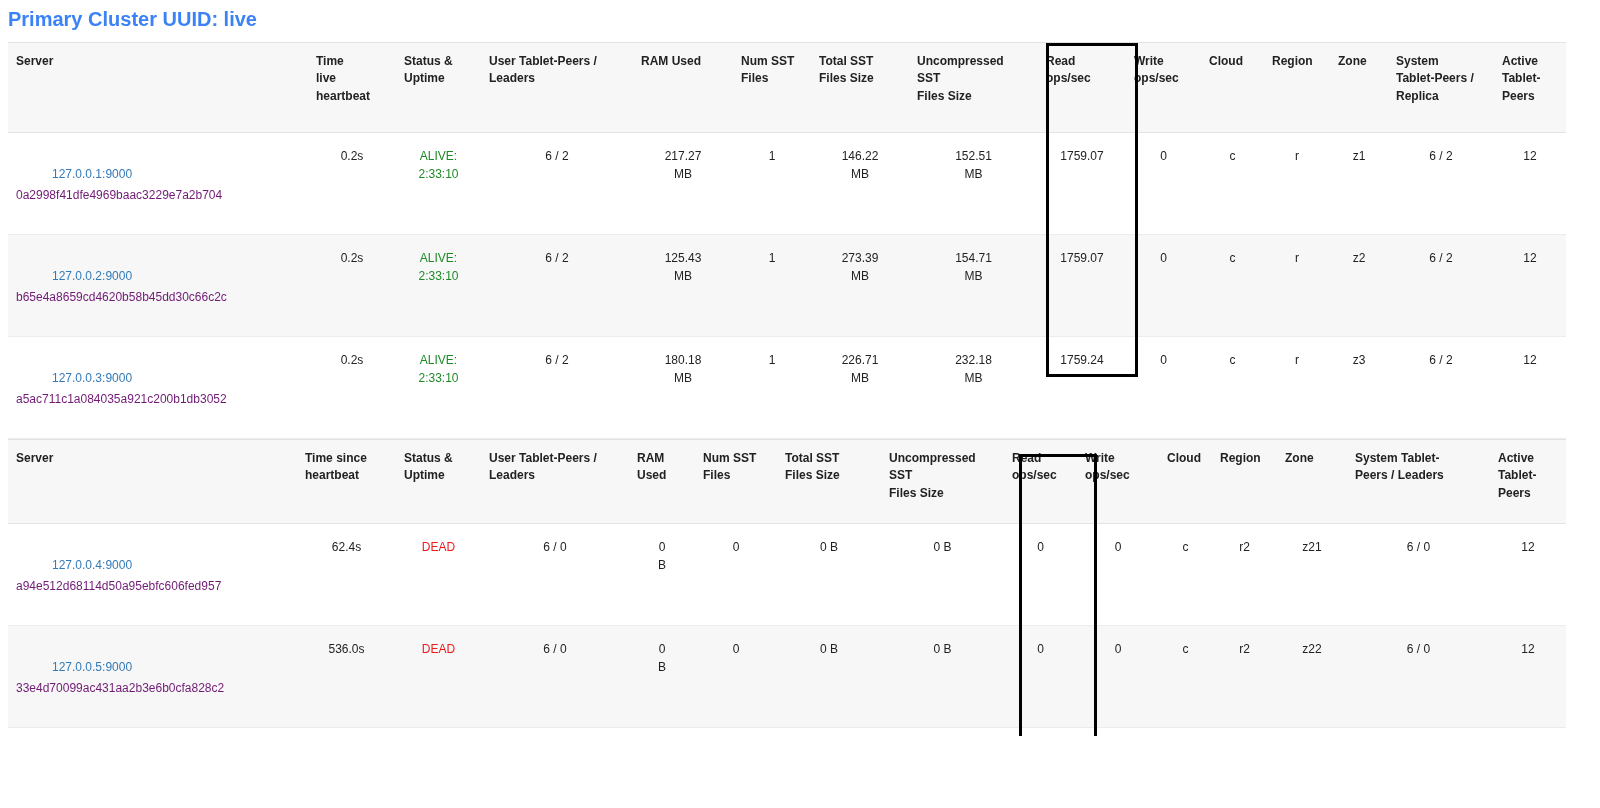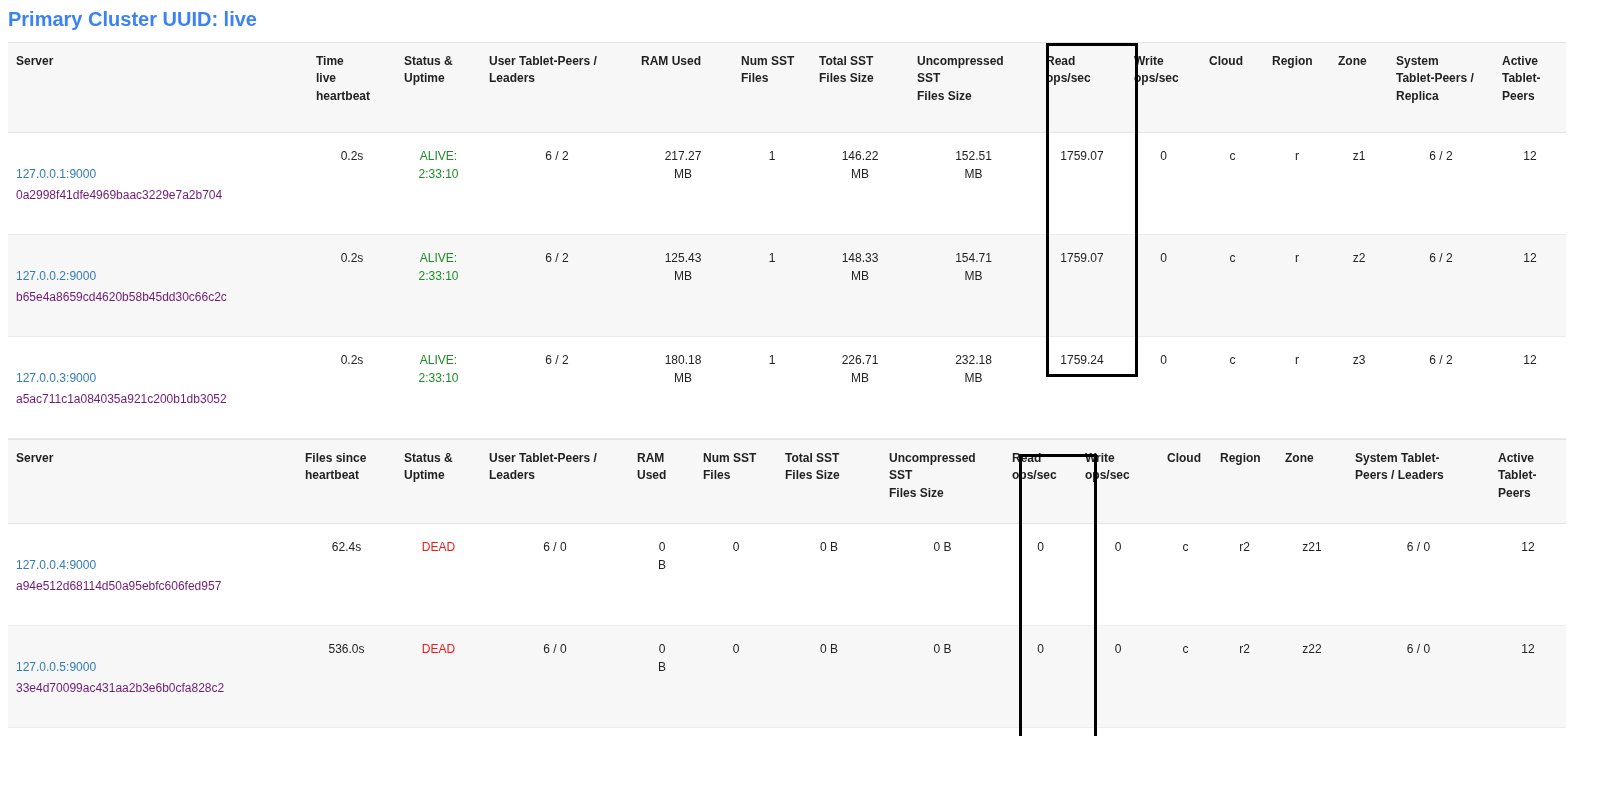--- a/index.html
+++ b/index.html
@@ -43,21 +43,21 @@
     color: #222;
   }
   table.cluster-table tbody tr:nth-child(even) { background: #f7f7f7; }
 
   .t1 thead tr { height: 90px; }
   .t1 tbody tr { height: 84px; }
   .t2 thead tr { height: 84px; }
   .t2 tbody tr { height: 90px; }
 
   td.server-cell { text-align: left !important; }
-  a.server-link { color: #337ab7; text-decoration: none; cursor: pointer; }
+  a.server-link { color: #337ab7; text-decoration: none; cursor: pointer; margin-left: 36px; }
   .server-uuid { color: #701a75; margin-top: 3px; }
 
   .status-alive { color: #1e8a27 !important; }
   .status-dead  { color: #ed1c1a !important; }
 
   .highlight-box {
     position: absolute;
     box-sizing: border-box;
     border: 3px solid #000000;
     background: transparent;
@@ -154,21 +154,21 @@
           <a class="server-link">127.0.0.2:9000</a>
           <div class="server-uuid">b65e4a8659cd4620b58b45dd30c66c2c</div>
         </td>
         <td>0.2s</td>
         <td class="status-alive">ALIVE:
 2:33:10</td>
         <td>6 / 2</td>
         <td>125.43
 MB</td>
         <td>1</td>
-        <td>148.33
+        <td>273.39
 MB</td>
         <td>154.71
 MB</td>
         <td>1759.07</td>
         <td>0</td>
         <td>c</td>
         <td>r</td>
         <td>z2</td>
         <td>6 / 2</td>
         <td>12</td>
@@ -215,21 +215,21 @@
         <col style="width:82px">
         <col style="width:53px">
         <col style="width:65px">
       <col style="width:70px">
         <col style="width:143px">
         <col style="width:76px">
     </colgroup>
     <thead>
       <tr>
         <th>Server</th>
-        <th>Files since
+        <th>Time since
 heartbeat</th>
         <th>Status &amp;
 Uptime</th>
         <th>User Tablet-Peers /
 Leaders</th>
         <th>RAM
 Used</th>
         <th>Num SST
 Files</th>
         <th>Total SST

